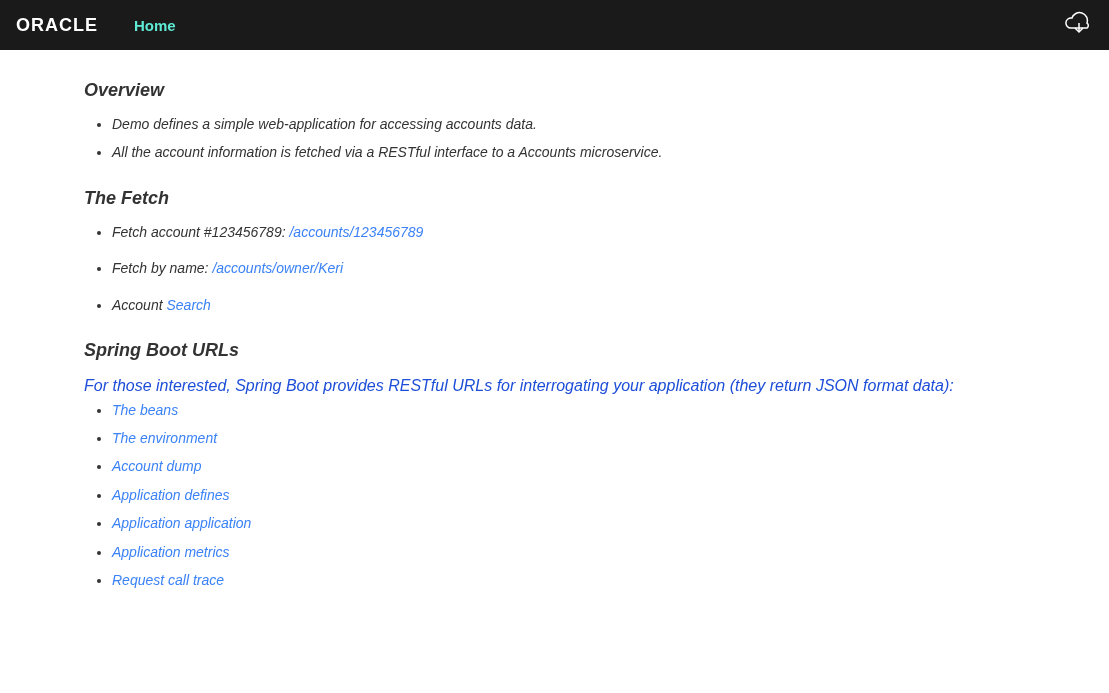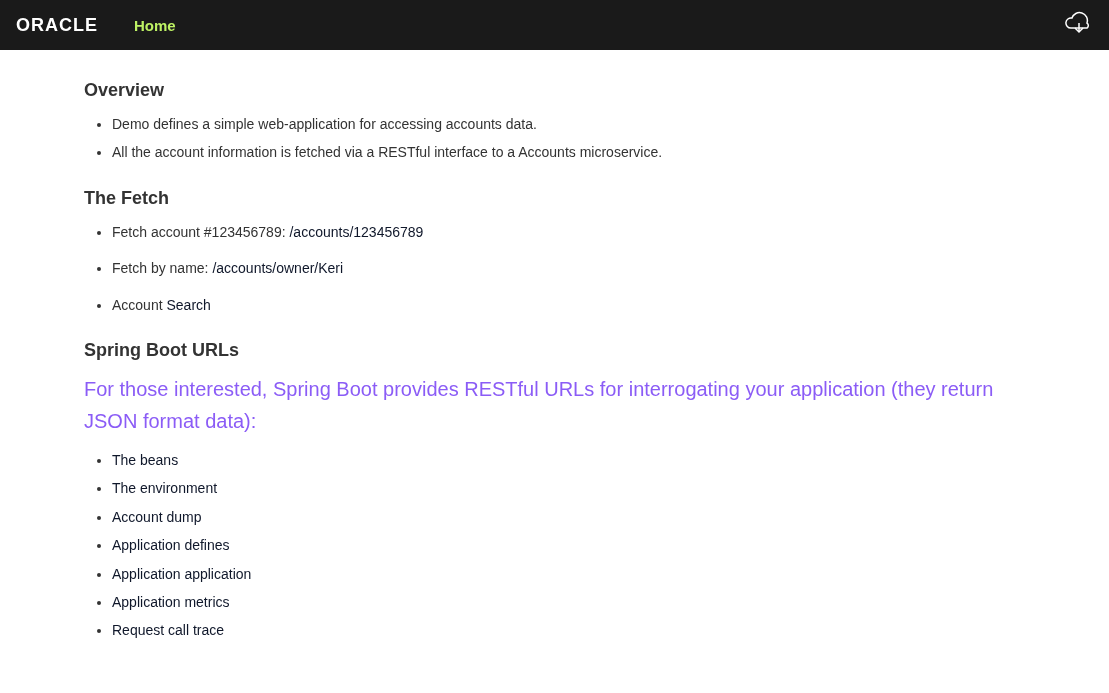--- a/index.html
+++ b/index.html
@@ -36,21 +36,21 @@
     .oracle-logo {
       color: #fff;
       font-size: 18px;
       font-weight: bold;
       letter-spacing: 1px;
       padding-right: 20px;
       font-family: Arial, Helvetica, sans-serif;
     }
 
     .nav-link {
-      color: #bef264;
+      color: #5eead4;
       text-decoration: none;
       font-size: 15px;
       font-weight: bold;
       padding: 0 16px;
       height: 35px;
       display: flex;
       align-items: center;
     }
 
     .navbar-right {
@@ -78,42 +78,42 @@
 
     .section-heading {
       font-size: 18px;
       font-weight: bold;
       color: #333;
       margin-bottom: 12px;
     }
 
     .section {
       margin-bottom: 24px;
+      font-style: italic;
     }
 
     ul {
       list-style: disc;
       padding-left: 28px;
     }
 
     li {
       margin-bottom: 6px;
       line-height: 1.6;
     }
 
     a {
-      color: #0f172a;
+      color: #3b82f6;
       text-decoration: none;
     }
 
     .description-text {
-      font-size: 20px;
-      color: #8b5cf6;
+      font-size: 16px;
+      color: #1d4ed8;
       line-height: 1.6;
-      margin-bottom: 12px;
     }
 
     .demo-list li {
       margin-bottom: 14px;
     }
   </style>
 </head>
 <body>
 
 <nav class="navbar">

